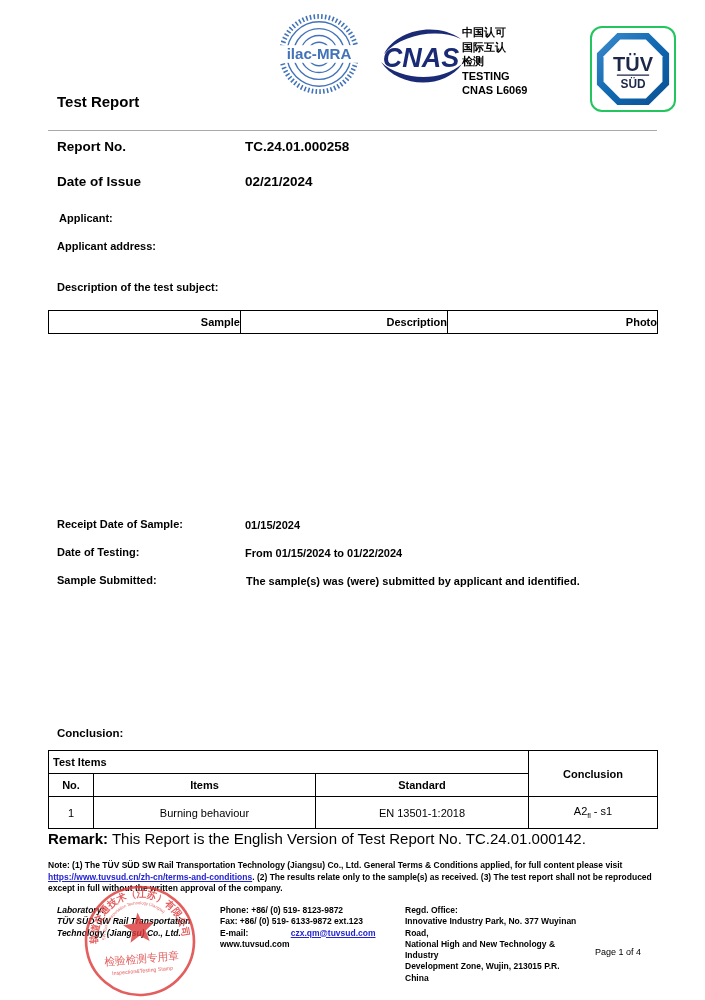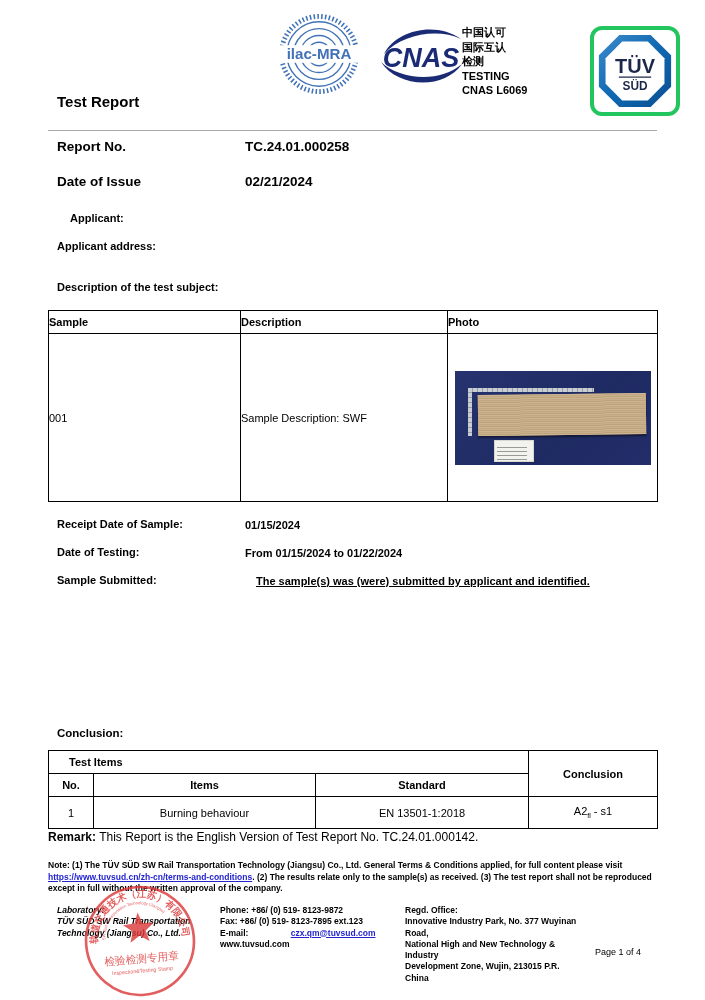--- a/index.html
+++ b/index.html
@@ -7,47 +7,47 @@
     width:705px;height:1000px;position:relative;background:#ffffff;
     font-family:"Liberation Sans","DejaVu Sans",sans-serif;color:#000;
     overflow:hidden;
   }
   .abs{position:absolute;}
   .b{font-weight:bold;}
   
   .title{left:57px;top:93px;font-size:15px;font-weight:bold;}
   .rule{left:48px;top:130px;width:609px;height:1px;background:#a9a9a9;}
   .acc-text{left:462px;top:25px;font-size:11px;font-weight:bold;line-height:14.5px;}
-  .tuv-badge{left:590px;top:26px;width:82px;height:82px;background:#fff;border:4px solid #22c55e;border-radius:12px;display:flex;align-items:center;justify-content:center;}
+  .tuv-badge{left:590px;top:26px;width:82px;height:82px;background:#fff;border:2px solid #22c55e;border-radius:12px;display:flex;align-items:center;justify-content:center;}
   
   .lbl14{font-size:13.5px;font-weight:bold;}
   .lbl11{font-size:11px;font-weight:bold;}
   .val{font-size:11px;font-weight:bold;line-height:14.2px;}
   
   .sample-table{left:48px;top:310px;width:609px;border-collapse:collapse;table-layout:fixed;}
-  .sample-table th,.sample-table td{border:1px solid #000;font-size:11px;text-align:left;vertical-align:middle;padding:0;}
+  .sample-table th,.sample-table td{border:1px solid #000;font-size:11px;text-align:right;vertical-align:middle;padding:0;}
   .sample-table th{height:22px;font-weight:bold;}
   .sample-table td{height:167px;font-weight:normal;}
   
   .photo{width:196px;height:94px;margin:0 auto;position:relative;background:linear-gradient(135deg,#27336f 0%,#1e2a62 60%,#232e6a 100%);}
   .plank{position:absolute;left:23px;top:23px;width:168px;height:41px;
     background:
       repeating-linear-gradient(180deg,#cdb494 0 1px,#c3a981 1px 2px,#c9b08c 2px 3px,#bfa47a 3px 4px),
       #c8ae8a;
     box-shadow:0 2px 2px rgba(0,0,0,.45);transform:rotate(-0.7deg);}
   .ruler-h{position:absolute;left:13px;top:17px;width:126px;height:4px;background:repeating-linear-gradient(90deg,#c9ced4 0 4px,#9aa0a8 4px 5px);}
   .ruler-v{position:absolute;left:13px;top:17px;width:4px;height:48px;background:repeating-linear-gradient(180deg,#c9ced4 0 4px,#9aa0a8 4px 5px);}
   .photo-label{position:absolute;left:39px;top:69px;width:38px;height:20px;background:#f2f2ee;
     background-image:repeating-linear-gradient(180deg,transparent 0 3px,#9a9a94 3px 4px);background-size:80% 100%;background-position:2px 3px;background-repeat:no-repeat;border:1px solid #d8d8d0;}
   
   .conc-table{left:48px;top:750px;width:609px;border-collapse:collapse;table-layout:fixed;}
   .conc-table th,.conc-table td{border:1px solid #000;font-size:11px;padding:0;text-align:center;vertical-align:middle;}
   .conc-table .h{height:22px;font-weight:bold;}
   .conc-table .d{height:31px;font-weight:normal;}
-  .conc-table .left{text-align:left;padding-left:20px;}
+  .conc-table .left{text-align:left;padding-left:4px;}
   sub.fl{font-size:7px;}
   
   .note{left:48px;top:860px;width:612px;font-size:8.5px;font-weight:bold;line-height:11.6px;}
   .note a{color:#2323cf;}
   .foot{font-size:8.5px;font-weight:bold;line-height:11.3px;}
   .foot a{color:#2323cf;margin-left:40px;}
   .pagenum{left:595px;top:932px;font-size:9px;font-weight:normal;margin-top:15px;}
   .stamp{left:83px;top:884px;width:114px;height:114px;opacity:.82;transform:rotate(-5deg);}
 </style>
 </head>
@@ -100,61 +100,49 @@
 
 <div class="abs title">Test Report</div>
 <div class="abs rule"></div>
 
 <div class="abs lbl14" style="left:57px;top:139px;">Report No.</div>
 <div class="abs lbl14" style="left:245px;top:139px;">TC.24.01.000258</div>
 
 <div class="abs lbl14" style="left:57px;top:174px;">Date of Issue</div>
 <div class="abs lbl14" style="left:245px;top:174px;">02/21/2024</div>
 
-<div class="abs lbl11" style="left:70px;top:212px;">Applicant:</div>
+<div class="abs lbl11" style="left:59px;top:212px;">Applicant:</div>
 <div class="abs lbl11" style="left:57px;top:240px;">Applicant address:</div>
 <div class="abs val" style="left:245px;top:212px;width:408px;">
 </div>
 <div class="abs lbl11" style="left:57px;top:281px;">Description of the test subject:</div>
 
 <table class="abs sample-table">
   <colgroup>
       <col style="width:192px">
       <col style="width:207px">
       <col style="width:210px">
     </colgroup>
   <tbody>
       <tr>
     <th>Sample</th>
     <th>Description</th>
     <th>Photo</th>
   </tr>
-  <tr>
-    <td>001</td>
-    <td>Sample Description: SWF</td>
-    <td>
-      <div class="photo">
-        <div class="ruler-h"></div>
-        <div class="ruler-v"></div>
-        <div class="plank"></div>
-        <div class="photo-label"></div>
-      </div>
-    </td>
-  </tr>
 </tbody>
   </table>
 
 <div class="abs lbl11" style="left:57px;top:518px;">Receipt Date of Sample:</div>
 <div class="abs val" style="left:245px;top:518px;">01/15/2024</div>
 
 <div class="abs lbl11" style="left:57px;top:546px;">Date of Testing:</div>
 <div class="abs val" style="left:245px;top:546px;">From 01/15/2024 to 01/22/2024</div>
 
 <div class="abs lbl11" style="left:57px;top:574px;">Sample Submitted:</div>
-<div class="abs val" style="left:256px;top:574px;width:412px;text-decoration:underline;">The sample(s) was (were) submitted by applicant and identified.</div>
+<div class="abs val" style="left:246px;top:574px;width:412px;">The sample(s) was (were) submitted by applicant and identified.</div>
 
 <div class="abs lbl11" style="left:57px;top:727px;font-size:11.5px;">Conclusion:</div>
 
 <table class="abs conc-table">
   <colgroup>
       <col style="width:45px">
       <col style="width:222px">
       <col style="width:213px">
       <col style="width:129px">
     </colgroup>
@@ -170,37 +158,37 @@
   </tr>
   <tr>
     <td class="d">1</td>
     <td class="d">Burning behaviour</td>
     <td class="d">EN 13501-1:2018</td>
     <td class="d"><span>A2</span><sub class="fl">fl</sub><span> - s1</span></td>
   </tr>
 </tbody>
   </table>
 
-<div class="abs" style="left:48px;top:830px;font-size:12px;">
+<div class="abs" style="left:48px;top:830px;font-size:15px;">
   <span class="b">Remark:</span><span> This Report is the English Version of Test Report No. TC.24.01.000142.</span>
 </div>
 
 <div class="abs note">
   <span>Note: (1) The TÜV SÜD SW Rail Transportation Technology (Jiangsu) Co., Ltd. General Terms &amp; Conditions applied, for full content please visit </span><a href="#">https://www.tuvsud.cn/zh-cn/terms-and-conditions</a><span>. (2) The results relate only to the sample(s) as received. (3) The test report shall not be reproduced except in full without the written approval of the company.</span>
 </div>
 
 <div class="abs foot" style="left:57px;top:905px;width:155px;font-style:italic;">
   <div>Laboratory:</div>
   <div>TÜV SÜD SW Rail Transportation</div>
   <div>Technology (Jiangsu) Co., Ltd.</div>
 </div>
 
 <div class="abs foot" style="left:220px;top:905px;width:180px;">
   <div>Phone: +86/ (0) 519- 8123-9872</div>
-  <div>Fax: +86/ (0) 519- 8123-7895 ext.123</div>
+  <div>Fax: +86/ (0) 519- 6133-9872 ext.123</div>
   <div><span>E-mail: </span><a href="#">czx.qm@tuvsud.com</a></div>
   <div>www.tuvsud.com</div>
 </div>
 
 <div class="abs foot" style="left:405px;top:905px;width:180px;">
   <div>Regd. Office:</div>
   <div>Innovative Industry Park, No. 377 Wuyinan Road,</div>
   <div>National High and New Technology &amp; Industry</div>
   <div>Development Zone, Wujin, 213015 P.R. China</div>
 </div>

